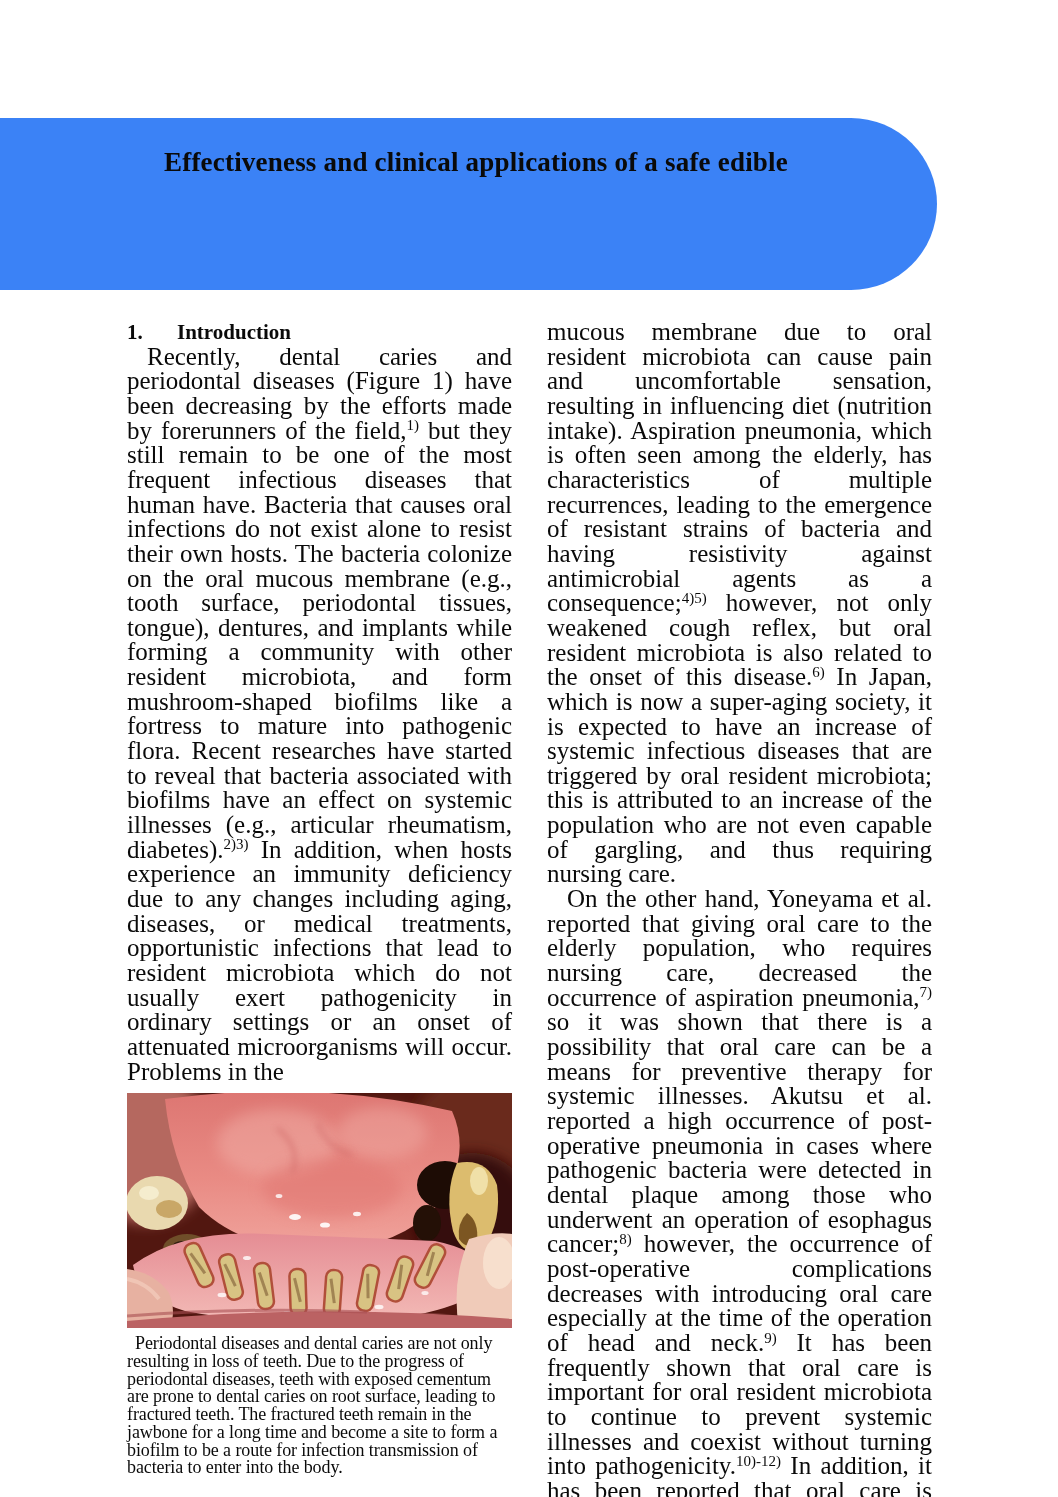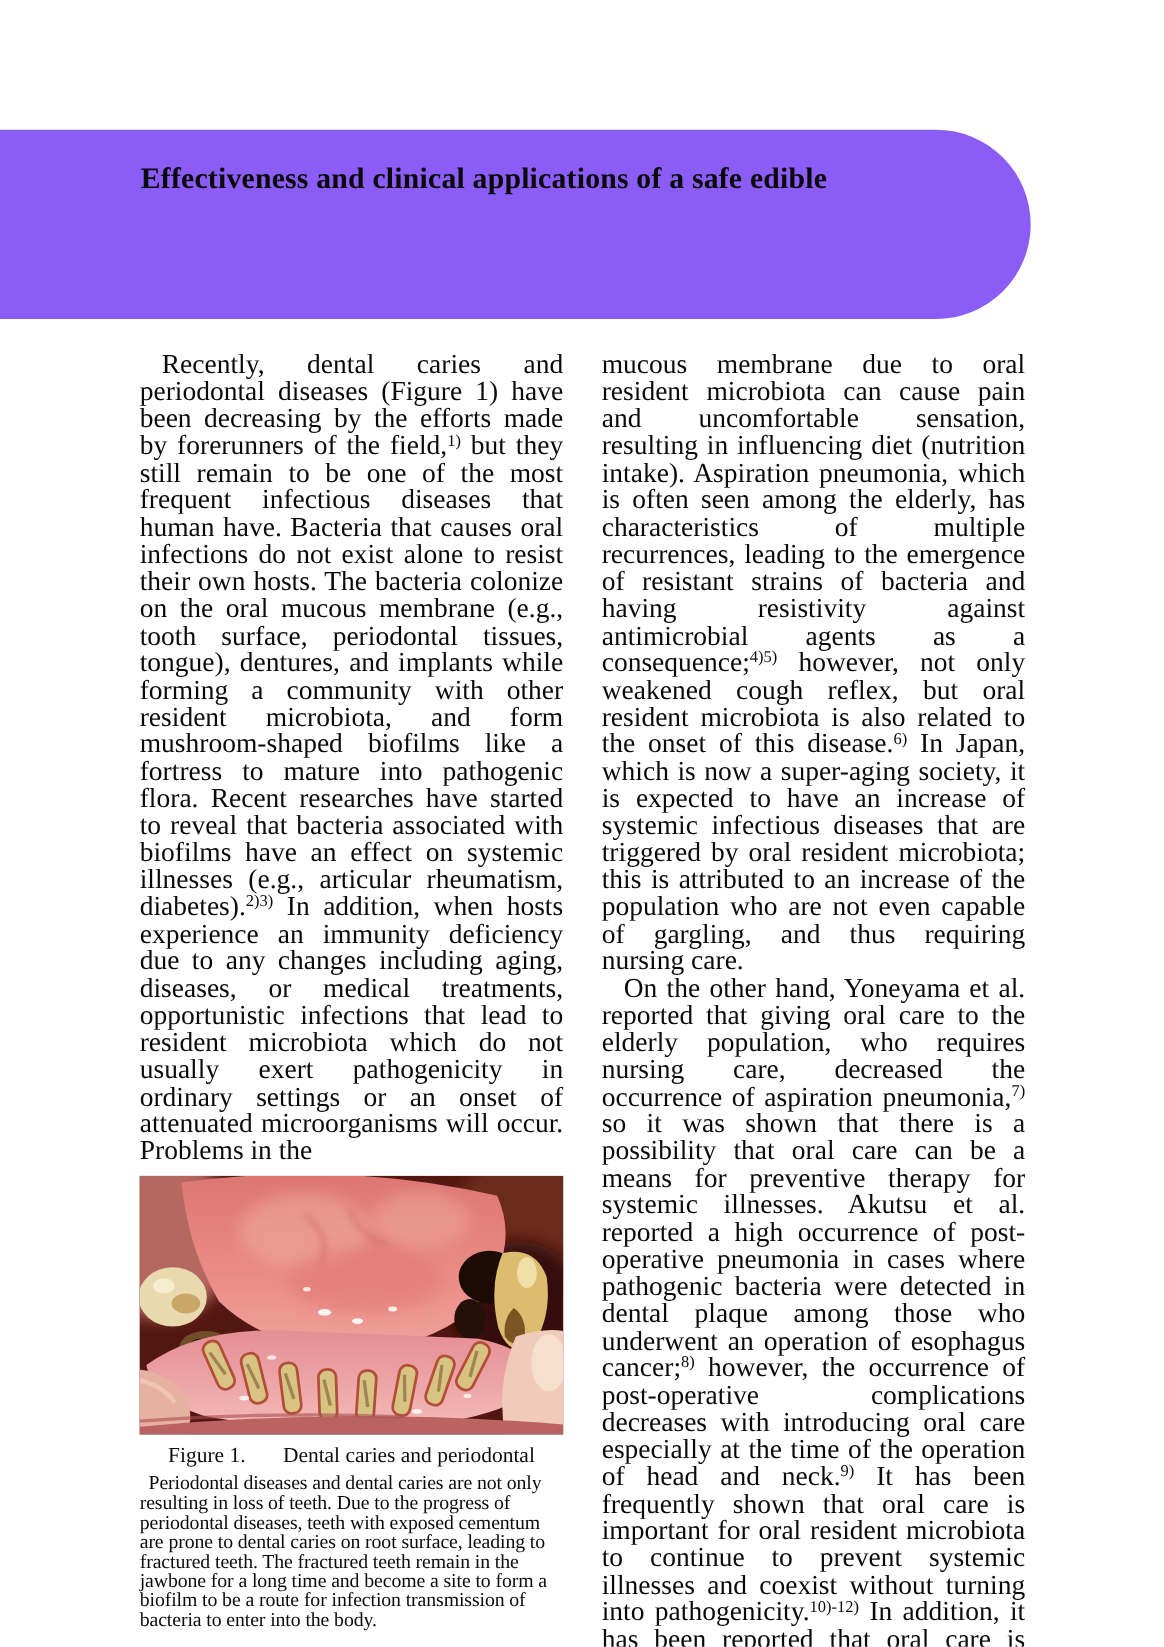--- a/index.html
+++ b/index.html
@@ -10,22 +10,23 @@
     overflow: hidden;
     font-family: "Liberation Serif", "DejaVu Serif", serif;
     color: #0a0a0a;
   }
 
   
   .title-band {
     position: absolute;
     left: 0; top: 118px;
     width: 937px; height: 172px;
-    background: #8b5cf6;
+    background: #3b82f6;
     border-radius: 0 86px 86px 0;
+    padding-left: 36px;
   }
   .paper-title {
     padding: 27px 0 0 128px;
     font-size: 27px;
     line-height: 35px;
     font-weight: bold;
     letter-spacing: 0.2px;
   }
   .authors-line {
     margin-top: 21px;
@@ -99,20 +100,23 @@
 
   <header class="title-band">
     <h1 class="paper-title">
       <span>Effectiveness and clinical applications of a safe edible</span><br>
     </h1>
   </header>
 
   <main class="columns">
 
     <section class="col">
+      <h2 class="sec-heading">
+        <span class="sec-num">1.</span><span class="sec-title">Introduction</span>
+      </h2>
       <p class="body-text indent">Recently, dental caries and periodontal diseases (Figure 1) have been decreasing by the efforts made by forerunners of the field,<sup>1)</sup> but they still remain to be one of the most frequent infectious diseases that human have. Bacteria that causes oral infections do not exist alone to resist their own hosts. The bacteria colonize on the oral mucous membrane (e.g., tooth surface, periodontal tissues, tongue), dentures, and implants while forming a community with other resident microbiota, and form mushroom-shaped biofilms like a fortress to mature into pathogenic flora. Recent researches have started to reveal that bacteria associated with biofilms have an effect on systemic illnesses (e.g., articular rheumatism, diabetes).<sup>2)3)</sup> In addition, when hosts experience an immunity deficiency due to any changes including aging, diseases, or medical treatments, opportunistic infections that lead to resident microbiota which do not usually exert pathogenicity in ordinary settings or an onset of attenuated microorganisms will occur. Problems in the</p>
 
       <figure class="figure-block">
         <div class="photo">
           <svg viewBox="0 0 385 235" width="385" height="235" preserveAspectRatio="none">
             <defs>
               <linearGradient id="gT" x1="0" y1="0" x2="0" y2="1">
                 <stop offset="0" stop-color="#dd7672"></stop>
                 <stop offset="0.55" stop-color="#e98b84"></stop>
                 <stop offset="1" stop-color="#f0a39c"></stop>
@@ -192,21 +196,20 @@
             <ellipse cx="298" cy="200" rx="3.6" ry="2" fill="#ffffff" opacity="0.75"></ellipse>
             <path d="M0 176 Q 28 180 42 200 Q 50 220 42 235 L 0 235 Z" fill="#e7b1a1"></path>
             <path d="M0 186 Q 20 190 32 206" stroke="#f4cdbd" stroke-width="4" fill="none" opacity="0.7"></path>
             <path d="M342 146 Q 368 138 385 141 L 385 235 L 332 235 Q 324 188 342 146 Z" fill="#f0cbb9"></path>
             <ellipse cx="372" cy="170" rx="16" ry="26" fill="#f9e3d2" opacity="0.8"></ellipse>
             <path d="M0 228 Q 190 210 385 226 L 385 235 L 0 235 Z" fill="#bb6263"></path>
             <path d="M0 223 Q 120 214 240 219" stroke="#a84f52" stroke-width="3" fill="none" opacity="0.6"></path>
           </svg>
         </div>
         <figcaption class="fig-caption">
-          <div><span class="fig-label">Figure 1.</span><span class="fig-gap"></span><span>Dental caries and periodontal</span></div>
         </figcaption>
         <div class="fig-desc">Periodontal diseases and dental caries are not only resulting in loss of teeth. Due to the progress of periodontal diseases, teeth with exposed cementum are prone to dental caries on root surface, leading to fractured teeth. The fractured teeth remain in the jawbone for a long time and become a site to form a biofilm to be a route for infection transmission of bacteria to enter into the body.</div>
       </figure>
     </section>
 
     <section class="col">
       <p class="body-text">mucous membrane due to oral resident microbiota can cause pain and uncomfortable sensation, resulting in influencing diet (nutrition intake). Aspiration pneumonia, which is often seen among the elderly, has characteristics of multiple recurrences, leading to the emergence of resistant strains of bacteria and having resistivity against antimicrobial agents as a consequence;<sup>4)5)</sup> however, not only weakened cough reflex, but oral resident microbiota is also related to the onset of this disease.<sup>6)</sup> In Japan, which is now a super-aging society, it is expected to have an increase of systemic infectious diseases that are triggered by oral resident microbiota; this is attributed to an increase of the population who are not even capable of gargling, and thus requiring nursing care.</p>
       <p class="body-text indent">On the other hand, Yoneyama et al. reported that giving oral care to the elderly population, who requires nursing care, decreased the occurrence of aspiration pneumonia,<sup>7)</sup> so it was shown that there is a possibility that oral care can be a means for preventive therapy for systemic illnesses. Akutsu et al. reported a high occurrence of post-operative pneumonia in cases where pathogenic bacteria were detected in dental plaque among those who underwent an operation of esophagus cancer;<sup>8)</sup> however, the occurrence of post-operative complications decreases with introducing oral care especially at the time of the operation of head and neck.<sup>9)</sup> It has been frequently shown that oral care is important for oral resident microbiota to continue to prevent systemic illnesses and coexist without turning into pathogenicity.<sup>10)-12)</sup> In addition, it has been reported that oral care is superior in terms of health economics.<sup>13)</sup></p>
       <p class="body-text indent">So, what are the requirements to bacteria a</p>
     </section>

